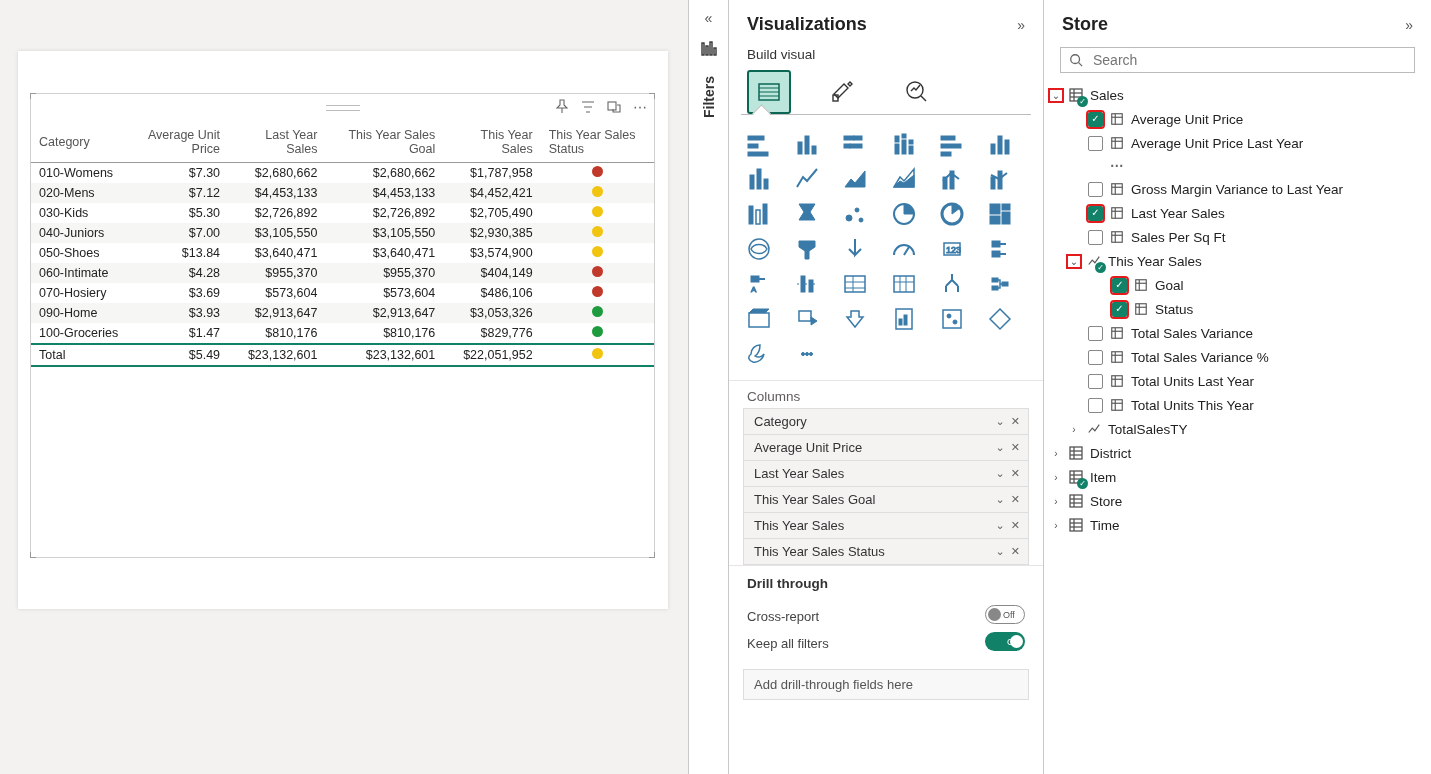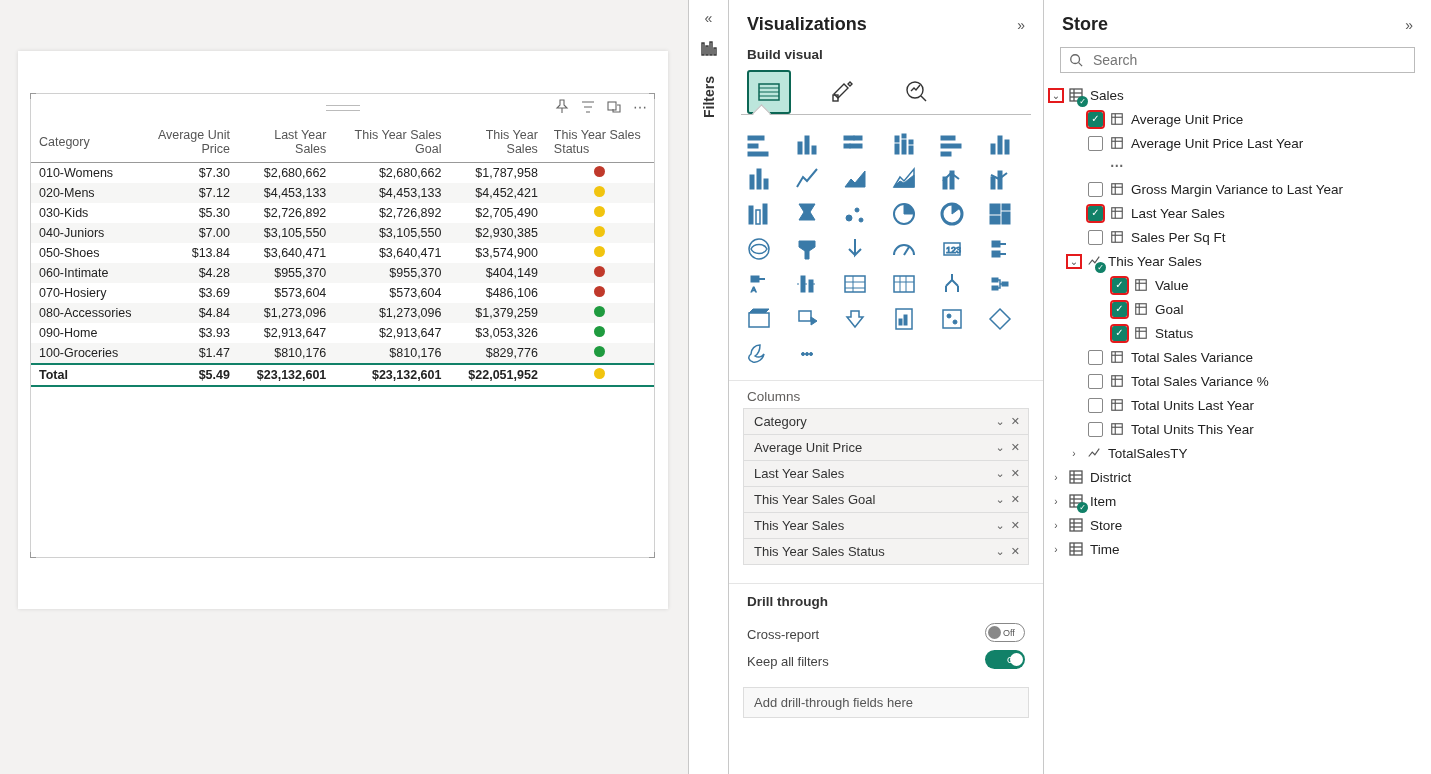--- a/index.html
+++ b/index.html
@@ -32,59 +32,59 @@
   .drag-handle span{height:1px;background:#bbb;display:block}
   .header-actions{position:absolute;right:4px;top:3px;display:flex;gap:6px}
   .hicon{width:20px;height:20px;display:flex;align-items:center;justify-content:center;color:#666;font-size:14px;cursor:pointer}
   .hicon svg{width:16px;height:16px;stroke:#666;fill:none;stroke-width:1.1}
   .table{width:100%;border-collapse:collapse;font-size:12.5px}
   .table th{font-weight:400;color:#555;text-align:left;padding:6px 8px 6px 8px;border-bottom:1px solid #999}
   .table th.num{text-align:right}
   .table td{padding:3px 8px;white-space:nowrap}
   .table td.num{text-align:right}
   .table tbody tr:nth-child(even){background:var(--stripe)}
-  .table tbody tr.total{border-top:2px solid var(--teal);border-bottom:2px solid var(--teal);font-weight:700;background:#fff!important}
+  .table tbody tr.total{border-top:2px solid var(--teal);border-bottom:2px solid var(--teal);font-weight:400;background:#fff!important}
   .status-cell{text-align:center}
   .dot{display:inline-block;width:11px;height:11px;border-radius:50%}
   .dot.red{background:#c0392b}
   .dot.yellow{background:#f1c40f}
   .dot.green{background:#1f9b3f}
 
   
   .filter-strip{flex:0 0 40px;border-left:1px solid var(--border);background:#fff;display:flex;flex-direction:column;align-items:center;padding-top:10px;gap:14px}
   .filter-strip .chev{font-size:14px;color:#555;cursor:pointer}
   .filter-strip .icon-bar svg{width:18px;height:18px}
   .filter-strip .label{writing-mode:vertical-rl;font-size:14px;font-weight:600;color:#333;transform:rotate(180deg)}
 
   
   .viz-panel{flex:0 0 315px;border-left:1px solid var(--border);background:#fff;display:flex;flex-direction:column}
   .panel-header{display:flex;align-items:center;justify-content:space-between;padding:14px 18px 6px}
   .panel-header h2{margin:0;font-size:18px;font-weight:600}
   .panel-header .exp{font-size:14px;color:#555;cursor:pointer}
-  .build-sub{padding:0 18px;font-size:13.5px;font-weight:700;color:#333;margin-top:6px}
+  .build-sub{padding:0 18px;font-size:13.5px;font-weight:400;color:#333;margin-top:6px}
   .build-tabs{display:flex;gap:30px;padding:8px 18px 0}
   .build-tab{width:44px;height:44px;display:flex;align-items:center;justify-content:center;border-bottom:2px solid transparent;cursor:pointer}
   .build-tab.active{border:2px solid var(--teal-dark);background:#bce6dc;border-radius:3px}
   .build-tab svg{width:28px;height:28px}
   .divider-tabs{height:0;margin:0 18px;position:relative}
   .divider-tabs:before{content:"";position:absolute;left:-6px;right:-6px;top:0;border-top:1px solid #bdbdbd}
   .pointer{position:relative;height:12px}
   .pointer:before{content:"";position:absolute;left:26px;top:-7px;width:12px;height:12px;background:#fff;border-left:1px solid #bdbdbd;border-top:1px solid #bdbdbd;transform:rotate(45deg)}
 
   .viz-palette{padding:2px 14px 10px;display:grid;grid-template-columns:repeat(6,1fr);gap:3px}
   .vicon{width:32px;height:32px;display:flex;align-items:center;justify-content:center;cursor:pointer}
   .vicon svg{width:28px;height:28px}
 
   .section-title{font-size:13.5px;color:var(--text-muted);padding:8px 18px 4px;border-top:1px solid var(--border-light)}
   .field-well{margin:0 14px;background:var(--well);border:1px solid #ddd;border-bottom:none}
   .field-row{display:flex;align-items:center;justify-content:space-between;padding:5px 8px 5px 10px;border-bottom:1px solid #ddd;font-size:13px;color:#333;background:#f4f3f2}
   .field-row .controls{display:flex;gap:6px;color:#666;font-size:11px}
   .field-row .controls span{cursor:pointer}
 
-  .drill-sect{padding:10px 18px 4px;border-top:1px solid var(--border-light);margin-top:18px}
+  .drill-sect{padding:10px 18px 4px;border-top:1px solid var(--border-light);margin-top:0}
   .drill-sect .title{font-size:13.5px;font-weight:600;color:#333;margin-bottom:10px}
   .switch-row{display:flex;align-items:flex-end;justify-content:space-between;font-size:13px;color:#444;padding:4px 0}
   .toggle{width:40px;height:19px;border-radius:10px;position:relative;cursor:pointer;font-size:9px;color:#fff;display:flex;align-items:center}
   .toggle.off{background:#fff;border:1px solid #888;color:#555;padding-left:17px}
   .toggle.off:after{content:"";width:13px;height:13px;border-radius:50%;background:#888;position:absolute;left:2px;top:2px}
   .toggle.on{background:var(--teal);padding-left:22px}
   .toggle.on:after{content:"";width:13px;height:13px;border-radius:50%;background:#fff;position:absolute;right:2px;top:3px}
   .drop-zone{margin:10px 14px 0;border:1px solid #ddd;background:#f8f8f8;padding:7px 10px;font-size:13px;color:#555}
 
   
@@ -208,28 +208,20 @@
               </tr>
               <tr>
                 <td>070-Hosiery</td>
                 <td class="num">$3.69</td>
                 <td class="num">$573,604</td>
                 <td class="num">$573,604</td>
                 <td class="num">$486,106</td>
                 <td class="status-cell"><span class="dot red"></span></td>
               </tr>
               <tr>
-                <td>080-Accessories</td>
-                <td class="num">$4.84</td>
-                <td class="num">$1,273,096</td>
-                <td class="num">$1,273,096</td>
-                <td class="num">$1,379,259</td>
-                <td class="status-cell"><span class="dot green"></span></td>
-              </tr>
-              <tr>
                 <td>090-Home</td>
                 <td class="num">$3.93</td>
                 <td class="num">$2,913,647</td>
                 <td class="num">$2,913,647</td>
                 <td class="num">$3,053,326</td>
                 <td class="status-cell"><span class="dot green"></span></td>
               </tr>
               <tr>
                 <td>100-Groceries</td>
                 <td class="num">$1.47</td>
@@ -708,31 +700,20 @@
       </div>
       <div class="tree-row indent-3">
         <span class="cb checked hl"></span>
         <span class="ficon">
             <svg viewBox="0 0 16 16">
               <rect x="2" y="2" width="12" height="12"></rect>
               <line x1="2" y1="6" x2="14" y2="6"></line>
               <line x1="6" y1="2" x2="6" y2="14"></line>
             </svg>
           </span>
-        <span>Value</span>
-      </div>
-      <div class="tree-row indent-3">
-        <span class="cb checked hl"></span>
-        <span class="ficon">
-            <svg viewBox="0 0 16 16">
-              <rect x="2" y="2" width="12" height="12"></rect>
-              <line x1="2" y1="6" x2="14" y2="6"></line>
-              <line x1="6" y1="2" x2="6" y2="14"></line>
-            </svg>
-          </span>
         <span>Goal</span>
       </div>
       <div class="tree-row indent-3">
         <span class="cb checked hl"></span>
         <span class="ficon">
             <svg viewBox="0 0 16 16">
               <rect x="2" y="2" width="12" height="12"></rect>
               <line x1="2" y1="6" x2="14" y2="6"></line>
               <line x1="6" y1="2" x2="6" y2="14"></line>
             </svg>

